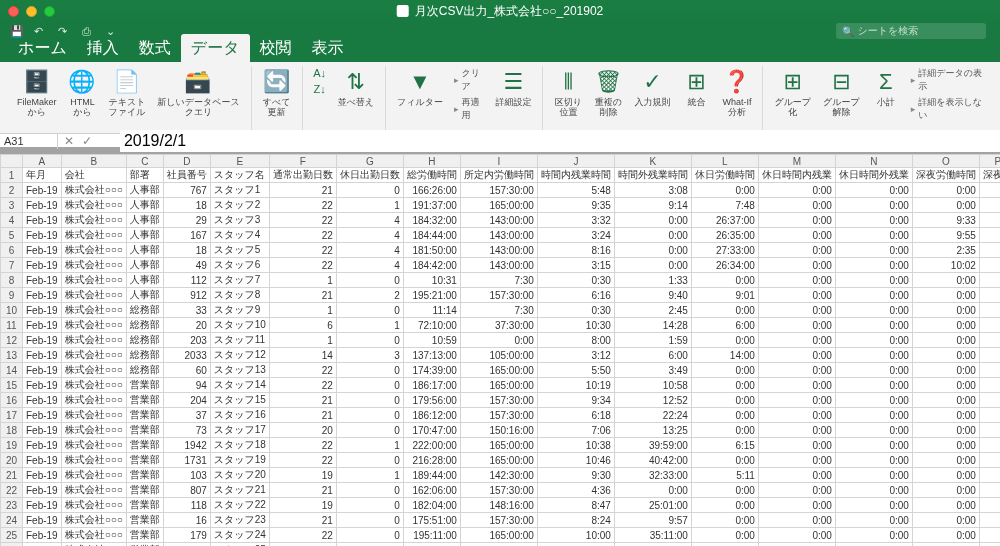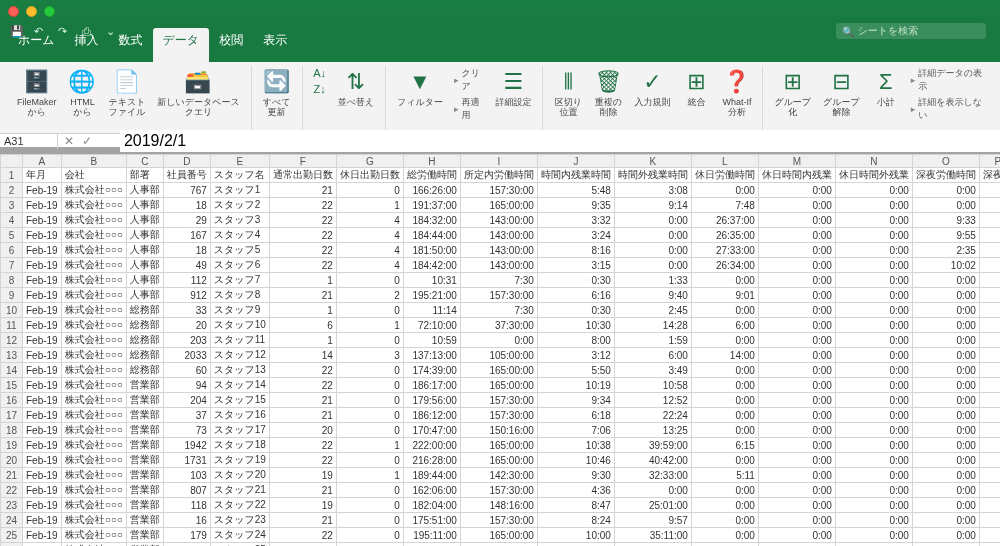--- a/index.html
+++ b/index.html
@@ -11,21 +11,21 @@
   .tl.yellow { background: #ffbd2e; border: 0.5px solid #dea123; }
   .tl.green { background: #27c93f; border: 0.5px solid #1aab29; }
   .titletext { position: absolute; left: 50%; transform: translateX(-50%); color: #fff; font-size: 12px; display:flex; align-items:center; gap:6px;}
   .titletext .docicon { width:12px; height:12px; background:#fff; display:inline-block; border-radius:2px; position:relative;}
   .qat { display:flex; gap:12px; padding:3px 10px; background:#187a40; height:18px; align-items:center;}
   .qat .qicn { width:12px; height:12px; color:#d8f0e0; font-size:11px; line-height:12px; }
   .searchwrap { margin-left:auto; display:flex; align-items:center; background:rgba(255,255,255,0.15); border-radius:3px; padding:1px 6px; width:150px; height:16px; margin-right:4px;}
   .searchwrap input { background:transparent; border:none; outline:none; color:#fff; font-size:10px; width:100%;font-family:Liberation Mono, monospace;}
   .searchwrap input::placeholder { color:#c0e2cd; }
   .tabs { display:flex; background:#187a40; height:22px; align-items:flex-end; padding-left:8px; }
-  .tab { padding:4px 10px 13px; color:#fff; font-size:12px; cursor:pointer; border-top-left-radius:3px; border-top-right-radius:3px;text-align:right; }
+  .tab { padding:4px 10px 3px; color:#fff; font-size:16px; cursor:pointer; border-top-left-radius:3px; border-top-right-radius:3px;text-align:right; }
   .tab.active { background:#f3f3f3; color:#217346; font-weight:400;}
   .ribbon { background:#f3f3f3; border-bottom:1px solid #d0d0d0; height:72px; display:flex; padding:4px 6px 0;}
   .rgroup { border-right:1px solid #dadada; padding:0 8px; display:flex; flex-direction:column; align-items:center; justify-content:space-between; height:68px;}
   .rgroup .icons { display:flex; gap:6px; align-items:flex-start; flex:1;}
   .ricn { display:flex; flex-direction:column; align-items:center; gap:2px; padding:2px 3px; cursor:pointer;}
   .ricn .glyph { width:24px; height:24px; display:flex; align-items:center; justify-content:center; font-size:18px; color:#217346;}
   .ricn.big .glyph { width:28px; height:28px; font-size:22px;}
   .ricn .lbl { font-size:9px; color:#444; text-align:center; line-height:1.1; white-space:nowrap;}
   .minibtns { display:flex; flex-direction:column; gap:1px; font-size:9px; color:#555;}
   .minibtns div { display:flex; align-items:center; gap:3px; padding:1px 2px; cursor:pointer;}
@@ -49,20 +49,24 @@
 </style>
 </head>
 <body>
 
 <div class="titlebar">
   <div class="trafficlights">
     <div class="tl red"></div>
     <div class="tl yellow"></div>
     <div class="tl green"></div>
   </div>
+  <div class="titletext">
+    <span class="docicon"></span>
+    <span>月次CSV出力_株式会社○○_201902</span>
+  </div>
 </div>
 
 <div class="qat">
   <span class="qicn">💾</span>
   <span class="qicn">↶</span>
   <span class="qicn">↷</span>
   <span class="qicn">⎙</span>
   <span class="qicn">⌄</span>
   <div class="searchwrap">
     <span style="color:#c0e2cd;font-size:10px;margin-right:3px;">🔍</span>

